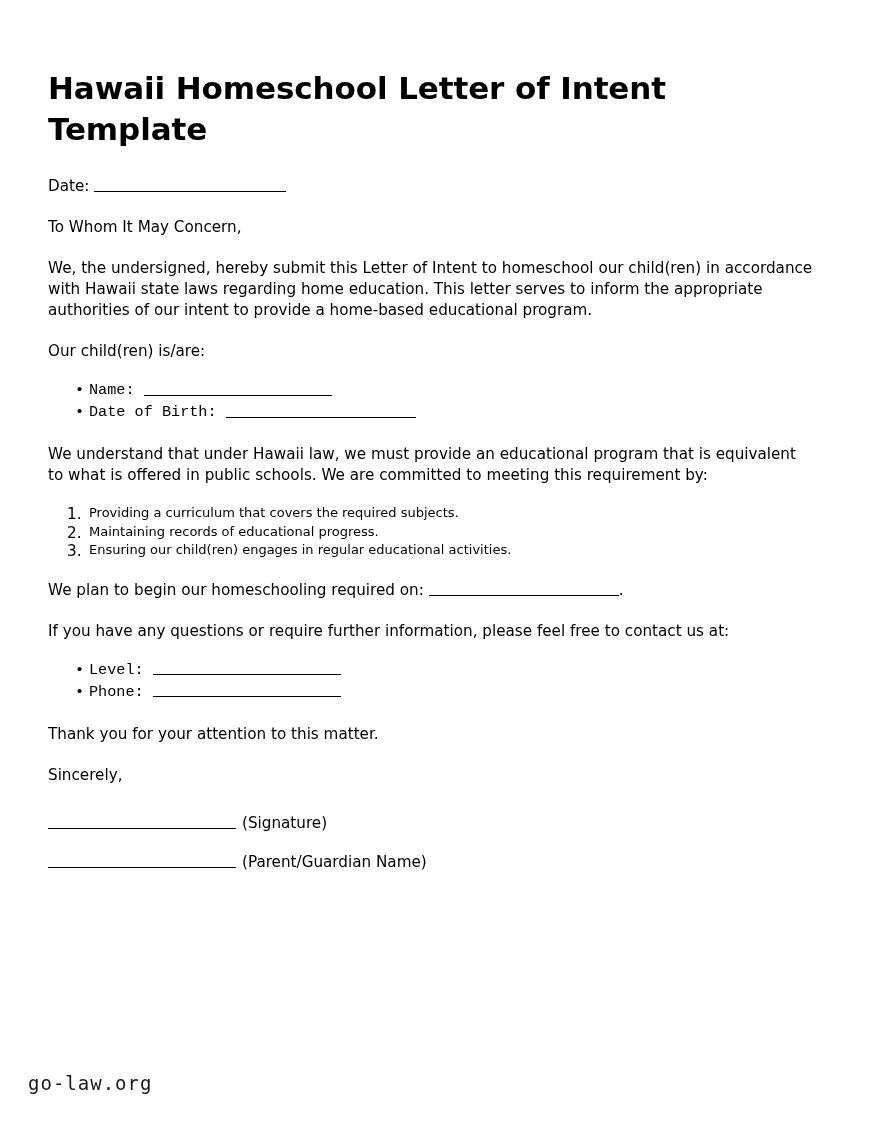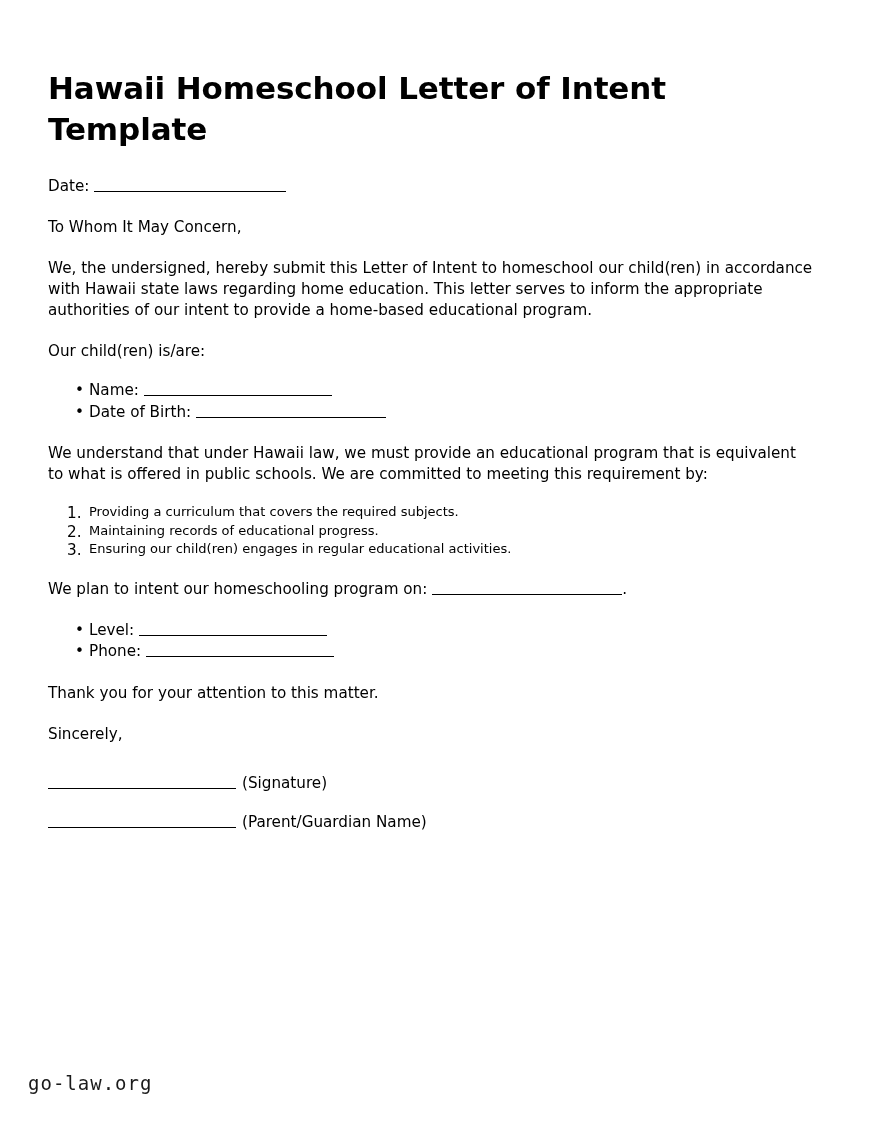--- a/index.html
+++ b/index.html
@@ -66,20 +66,21 @@
   .blank.w-grade  { width: 188px; }
   .blank.w-begin  { width: 190px; }
   .blank.w-email  { width: 188px; }
   .blank.w-phone  { width: 188px; }
   .blank.w-sig    { width: 188px; }
 
   ul.bullets {
     list-style: none;
     margin: 17px 0 20px 0;
     padding: 0;
+    font-family: Liberation Mono, monospace;
   }
   ul.bullets li {
     font-size: 15.2px;
     line-height: 1.42;
     position: relative;
     padding-left: 41px;
     color: #000000;
   }
   ul.bullets li::before {
     content: "\2022";
@@ -166,24 +167,25 @@
 
     <p class="para tight">We understand that under Hawaii law, we must provide an educational program that is equivalent to what is offered in public schools. We are committed to meeting this requirement by:</p>
 
     <ol class="numbers">
       <li>Providing a curriculum that covers the required subjects.</li>
       <li>Maintaining records of educational progress.</li>
       <li>Ensuring our child(ren) engages in regular educational activities.</li>
     </ol>
 
     <p class="para">
-      <span>We plan to intent our homeschooling program on:</span>
+      <span>We plan to begin our homeschooling required on:</span>
       <span class="blank w-begin"></span><span>.</span>
     </p>
 
+    <p class="para tight">If you have any questions or require further information, please feel free to contact us at:</p>
 
     <ul class="bullets">
       <li>
         <span>Level:</span>
         <span class="blank w-email"></span>
       </li>
       <li>
         <span>Phone:</span>
         <span class="blank w-phone"></span>
       </li>

